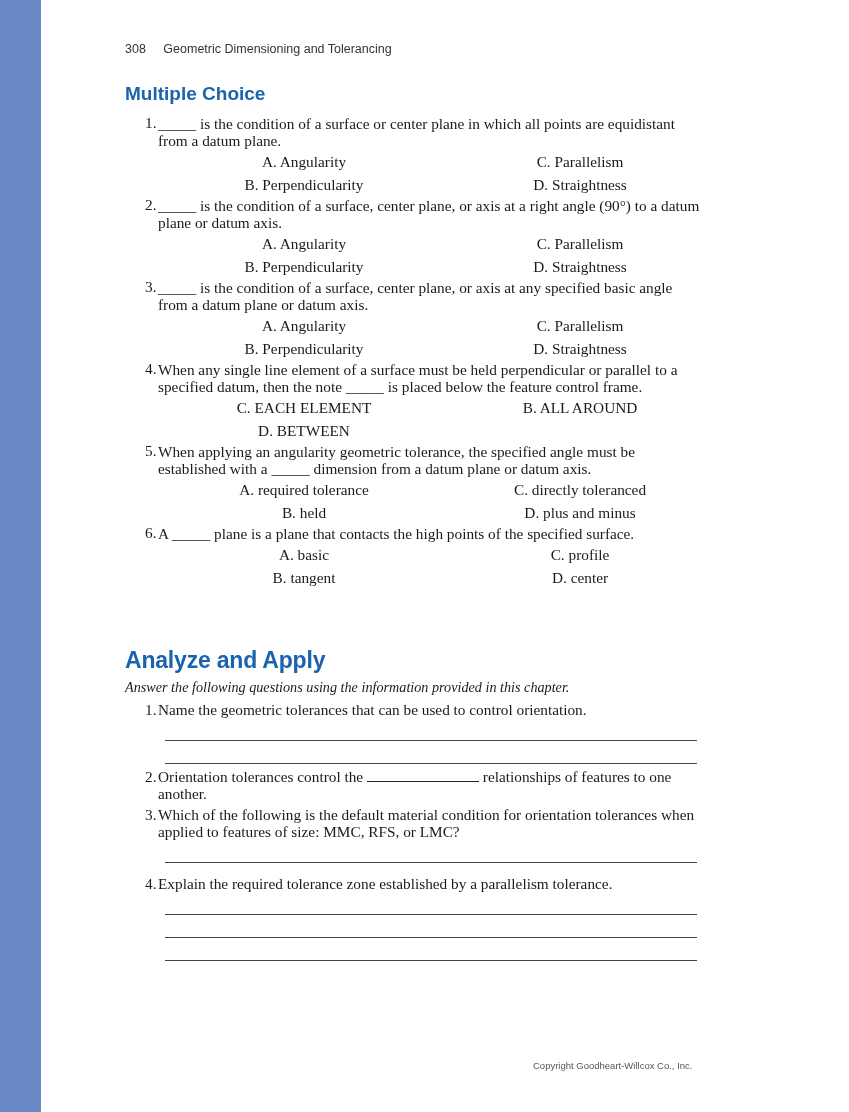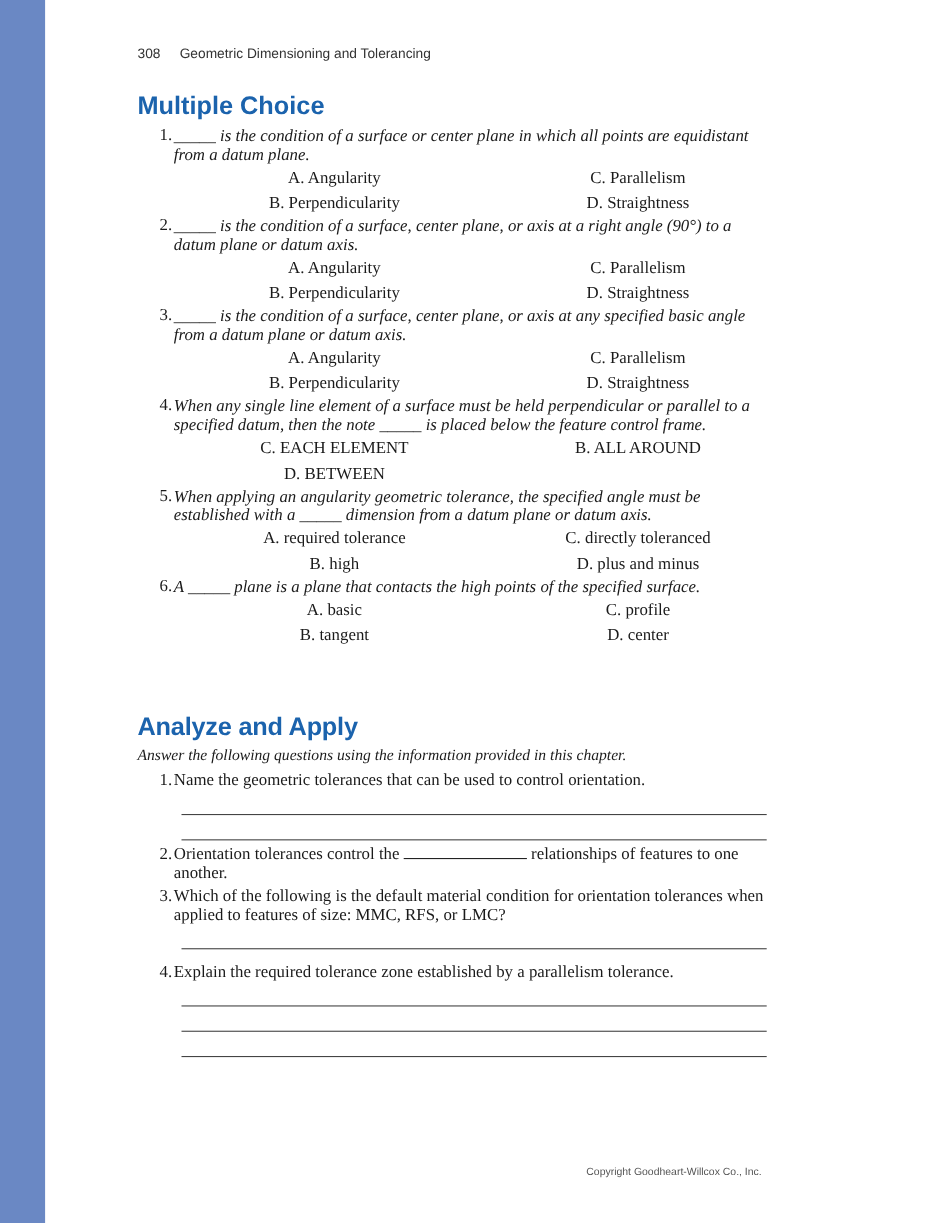--- a/index.html
+++ b/index.html
@@ -17,27 +17,27 @@
       position: absolute; left: 125px; top: 42px;
       font-family: "Liberation Sans", "DejaVu Sans", sans-serif;
       font-size: 12.5px; color: #333;
     }
     .running-head .page-num { margin-right: 14px; text-align: center; }
     h2 {
       margin: 0; position: absolute; left: 125px;
       font-family: "Liberation Sans", "DejaVu Sans", sans-serif;
       font-weight: bold; color: #1b63ad;
     }
-    .mc-heading { top: 83px; font-size: 23px; }
+    .mc-heading { top: 83px; font-size: 19px; }
     .aa-heading { top: 647px; font-size: 23px; letter-spacing: -0.2px; }
     .content { position: absolute; left: 125px; width: 580px; font-size: 15.3px; line-height: 17px; }
     .mc { top: 114px; }
     .q { position: relative; padding-left: 33px; margin: 0; }
     .q .num { position: absolute; left: 20px; top: 0; }
-    .q .stem { display: block; font-style: italic; }
+    .q .stem { display: block; }
     .opts { display: grid; grid-template-columns: 292px 260px; padding-left: 33px; }
     .opts span { display: block; height: 22.5px; line-height: 22.5px; text-align: center; }
     .q-block { margin-bottom: 0; }
     .stem-wrap { padding-top: 1px; padding-bottom: 2px; }
     .instr {
       position: absolute; left: 125px; top: 679px; font-style: italic; font-size: 14.2px;
     }
     .aa { top: 701px; }
     .aq { position: relative; padding-left: 33px; }
     .aq .num { position: absolute; left: 20px; top: 0; }
@@ -115,21 +115,21 @@
   </div>
 
   <div class="q-block">
     <div class="q stem-wrap">
         <span class="num">5.</span>
         <span class="stem">When applying an angularity geometric tolerance, the specified angle must be established with a _____ dimension from a datum plane or datum axis.</span>
       </div>
     <div class="opts">
       <span>A. required tolerance</span>
       <span>C.  directly toleranced</span>
-      <span>B.  high</span>
+      <span>B.  held</span>
       <span>D. plus and minus</span>
     </div>
   </div>
 
   <div class="q-block">
     <div class="q stem-wrap">
         <span class="num">6.</span>
         <span class="stem">A _____ plane is a plane that contacts the high points of the specified surface.</span>
       </div>
     <div class="opts">

